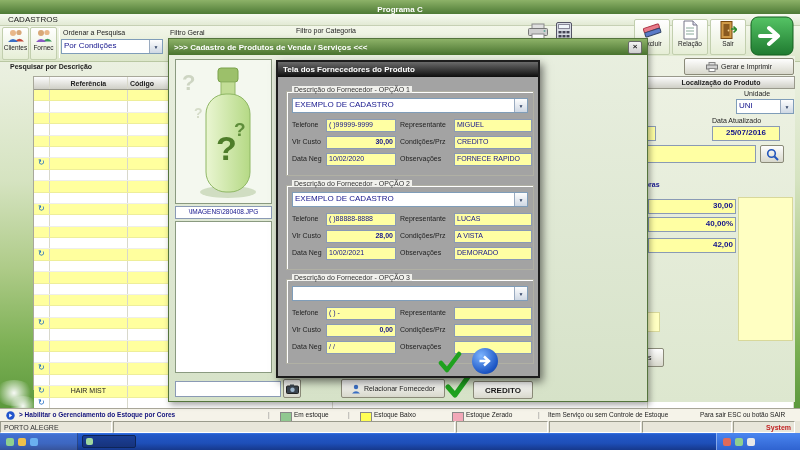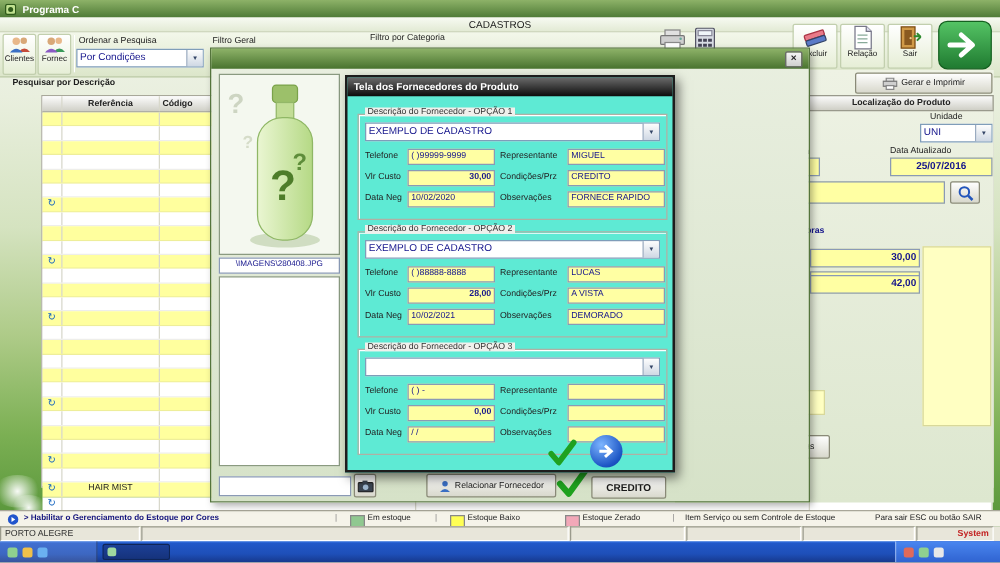--- a/index.html
+++ b/index.html
@@ -5,23 +5,23 @@
   html,body{margin:0;padding:0;background:#777;}
   #screen{position:relative;width:800px;height:450px;overflow:hidden;
     font-family:"Liberation Sans",sans-serif;background:#fff;cursor:default;}
   .a{position:absolute;box-sizing:border-box;}
   
   .bg{left:0;top:0;width:800px;height:433px;
     background:linear-gradient(180deg,#f2f4ec 0%,#e9efde 18%,#d5e3c0 42%,#aecb88 62%,#7cb054 80%,#4f8f33 100%);}
   .blob{border-radius:50%;background:radial-gradient(circle,rgba(255,255,255,.95),rgba(255,255,255,0) 70%);}
   
   .titlebar{left:0;top:0;width:800px;height:14px;background:linear-gradient(#8db268,#4e7a36);
-    color:#fff;font-size:8px;font-weight:bold;display:flex;align-items:center;gap:5px;padding:0 4px;}
+    color:#fff;font-size:8px;font-weight:bold;display:flex;align-items:center;gap:5px;padding:0 4px;flex-direction:column;}
   .menubar{left:0;top:14px;width:800px;height:12px;background:linear-gradient(#f7faf2,#e2ead4);
-    border-bottom:1px solid #c6d0b4;font-size:8px;color:#1a1a1a;display:flex;align-items:center;padding:0 8px;justify-content:center;}
+    border-bottom:1px solid #c6d0b4;font-size:8px;color:#1a1a1a;display:flex;align-items:center;padding:0 8px;}
   .toolbar{left:0;top:26px;width:800px;height:36px;background:linear-gradient(#f3f7ea,#dce6ca);
     border-bottom:1px solid #b9c7a2;}
   .tbtn{display:flex;flex-direction:column;align-items:center;justify-content:flex-start;
     border:1px solid #c2cfae;border-radius:2px;background:linear-gradient(#ffffff,#e6eed6);}
   .tbtn .cap{font-size:6.5px;color:#222;}
   .lbl{font-size:7px;color:#1c1c1c;white-space:nowrap;}
   .combo{background:#fff;border:1px solid #7f9db9;display:flex;align-items:stretch;font-size:8px;color:#14148c;}
   .cb-txt{flex:1;padding:1px 2px;white-space:nowrap;overflow:hidden;}
   .cb-arr{width:12px;background:linear-gradient(#fdfdfd,#cfd8e4);border-left:1px solid #9aabc0;
     display:flex;align-items:center;justify-content:center;font-size:5px;color:#334466;}
@@ -53,21 +53,21 @@
   .sphere{border-radius:50%;background:radial-gradient(circle at 35% 30%,#7db5ff,#1c55c4 70%,#0c3a96);
     display:flex;align-items:center;justify-content:center;}
   
   .cadastro{left:168px;top:38px;width:480px;height:364px;background:linear-gradient(#e9efe0,#d6e2c8);
     border:1px solid #54743c;box-shadow:2px 3px 6px rgba(0,0,0,.35);}
   .cad-title{position:absolute;left:0;top:0;width:100%;height:16px;background:linear-gradient(#8db268,#49732f);
     color:#fff;font-size:8px;font-weight:bold;display:flex;align-items:center;padding:0 5px;box-sizing:border-box;}
   .xbtn{margin-left:auto;width:12px;height:11px;background:linear-gradient(#f4f4f4,#cfcfcf);
     border:1px solid #6a6a6a;border-radius:2px;color:#222;font-size:8px;line-height:9px;text-align:center;font-weight:bold;}
   
-  .fwin{left:276px;top:60px;width:264px;height:318px;background:#5eead4;border:2px solid #1d1d1d;
+  .fwin{left:276px;top:60px;width:264px;height:318px;background:#a3a3a3;border:2px solid #1d1d1d;
     box-shadow:3px 4px 8px rgba(0,0,0,.5);}
   .fwin-title{position:absolute;left:0;top:0;width:100%;height:15px;background:linear-gradient(#6a6a6a,#0c0c0c);
     color:#fff;font-size:8px;font-weight:bold;display:flex;align-items:center;padding:0 5px;box-sizing:border-box;}
   .fgroup{position:absolute;left:8px;width:248px;height:90px;}
   .fbox{position:absolute;left:0;right:0;top:5px;bottom:0;border:1px solid #b0b0a4;
     box-shadow:inset 1px 1px 0 #ffffff;}
   .ftitle{position:absolute;left:6px;top:0;background:#f0f0ec;font-size:7px;color:#333;padding:0 2px;white-space:nowrap;}
   .glbl{position:absolute;font-size:7px;color:#222;white-space:nowrap;}
   
   .legendbar{left:0;top:408px;width:800px;height:13px;background:#f5f3e9;border-top:1px solid #a8a698;}
@@ -465,21 +465,21 @@
 
     <span class="a lbl" style="left:204px;top:34px;">Unidade</span>
     <div class="a combo" style="left:196px;top:43px;width:58px;height:15px;">
       <span class="cb-txt">UNI</span>
       <span class="cb-arr">▼</span>
     </div>
 
     <span class="a lbl" style="left:100px;top:62px;">ca</span>
     <div class="a yfield" style="left:4px;top:70px;width:112px;height:15px;"></div>
     <span class="a lbl" style="left:172px;top:61px;">Data Atualizado</span>
-    <div class="a yfield" style="left:172px;top:70px;width:82px;height:15px;font-weight:bold;text-align:center;font-size:8px;">25/07/2016</div>
+    <div class="a yfield" style="left:172px;top:70px;width:68px;height:15px;font-weight:bold;text-align:center;font-size:8px;">25/07/2016</div>
 
     <div class="a yfield" style="left:4px;top:89px;width:212px;height:18px;"></div>
     <div class="a btn" style="left:220px;top:89px;width:24px;height:18px;">
       <svg width="13" height="13">
           <circle cx="5.5" cy="5.5" r="3.8" fill="none" stroke="#2255bb" stroke-width="1.6"></circle>
           <line x1="8.5" y1="8.5" x2="12" y2="12" stroke="#2255bb" stroke-width="2"></line>
         </svg>
     </div>
 
     <div class="a" style="left:4px;top:124px;width:10px;height:10px;background:#fff;border:1px solid #345;display:flex;align-items:center;justify-content:center;font-size:8px;color:#14148c;font-weight:bold;line-height:8px;">
@@ -487,21 +487,21 @@
       </div>
     <span class="a bluelbl" style="left:18px;top:125px;">Atualizar Custos nas Compras</span>
 
     <div class="a ypanel" style="left:198px;top:141px;width:55px;height:144px;"></div>
 
     <span class="a lbl" style="left:14px;top:146px;">Valor CUSTO</span>
     <div class="a yfield val" style="left:108px;top:143px;width:88px;height:15px;font-size:8px;">30,00</div>
     <span class="a lbl" style="left:18px;top:164px;">Avista ( % )</span>
     <div class="a yfield val" style="left:108px;top:161px;width:88px;height:15px;font-size:8px;">40,00%</div>
     <span class="a lbl" style="left:26px;top:181px;">/ Serviço</span>
-    <div class="a yfield val" style="left:108px;top:164px;width:88px;height:15px;font-size:8px;">42,00</div>
+    <div class="a yfield val" style="left:108px;top:182px;width:88px;height:15px;font-size:8px;">42,00</div>
 
     <span class="a bluelbl" style="left:46px;top:246px;">( % ) Comissão</span>
     <div class="a ypanel" style="left:48px;top:256px;width:72px;height:20px;display:flex;align-items:center;justify-content:center;font-size:11px;font-weight:bold;color:#14148c;">0,00%</div>
 
     <div class="a sphere" style="left:2px;top:294px;width:16px;height:16px;">
         <svg width="10" height="10">
           <path d="M1.5 5 h5 M4.5 2.5 l3 2.5 -3 2.5" stroke="#fff" stroke-width="1.6" fill="none"></path>
         </svg>
       </div>
     <div class="a btn" style="left:20px;top:292px;width:104px;height:19px;">
@@ -513,20 +513,21 @@
           <path d="M2 6.5 h6.5 M6 3 l4 3.5 -4 3.5" stroke="#fff" stroke-width="2" fill="none"></path>
         </svg>
       </div>
     <div class="a btn" style="left:24px;top:318px;width:80px;height:20px;font-size:9px;font-weight:bold;">
         <span>SAIR</span>
       </div>
   </div>
 
   <div class="a cadastro">
     <div class="cad-title">
+      <span>&gt;&gt;&gt; Cadastro de Produtos de Venda / Serviços &lt;&lt;&lt;</span>
       <span class="xbtn">×</span>
     </div>
 
     <div class="a" style="left:6px;top:20px;width:97px;height:145px;background:#f4f8ef;border:1px solid #8a9a80;">
       <svg width="95" height="143" viewBox="0 0 95 143">
         <defs>
             <linearGradient id="gb" x1="0" y1="0" x2="1" y2="0">
               <stop offset="0" stop-color="#eaf6d2"></stop>
               <stop offset="1" stop-color="#b5d985"></stop>
             </linearGradient>

